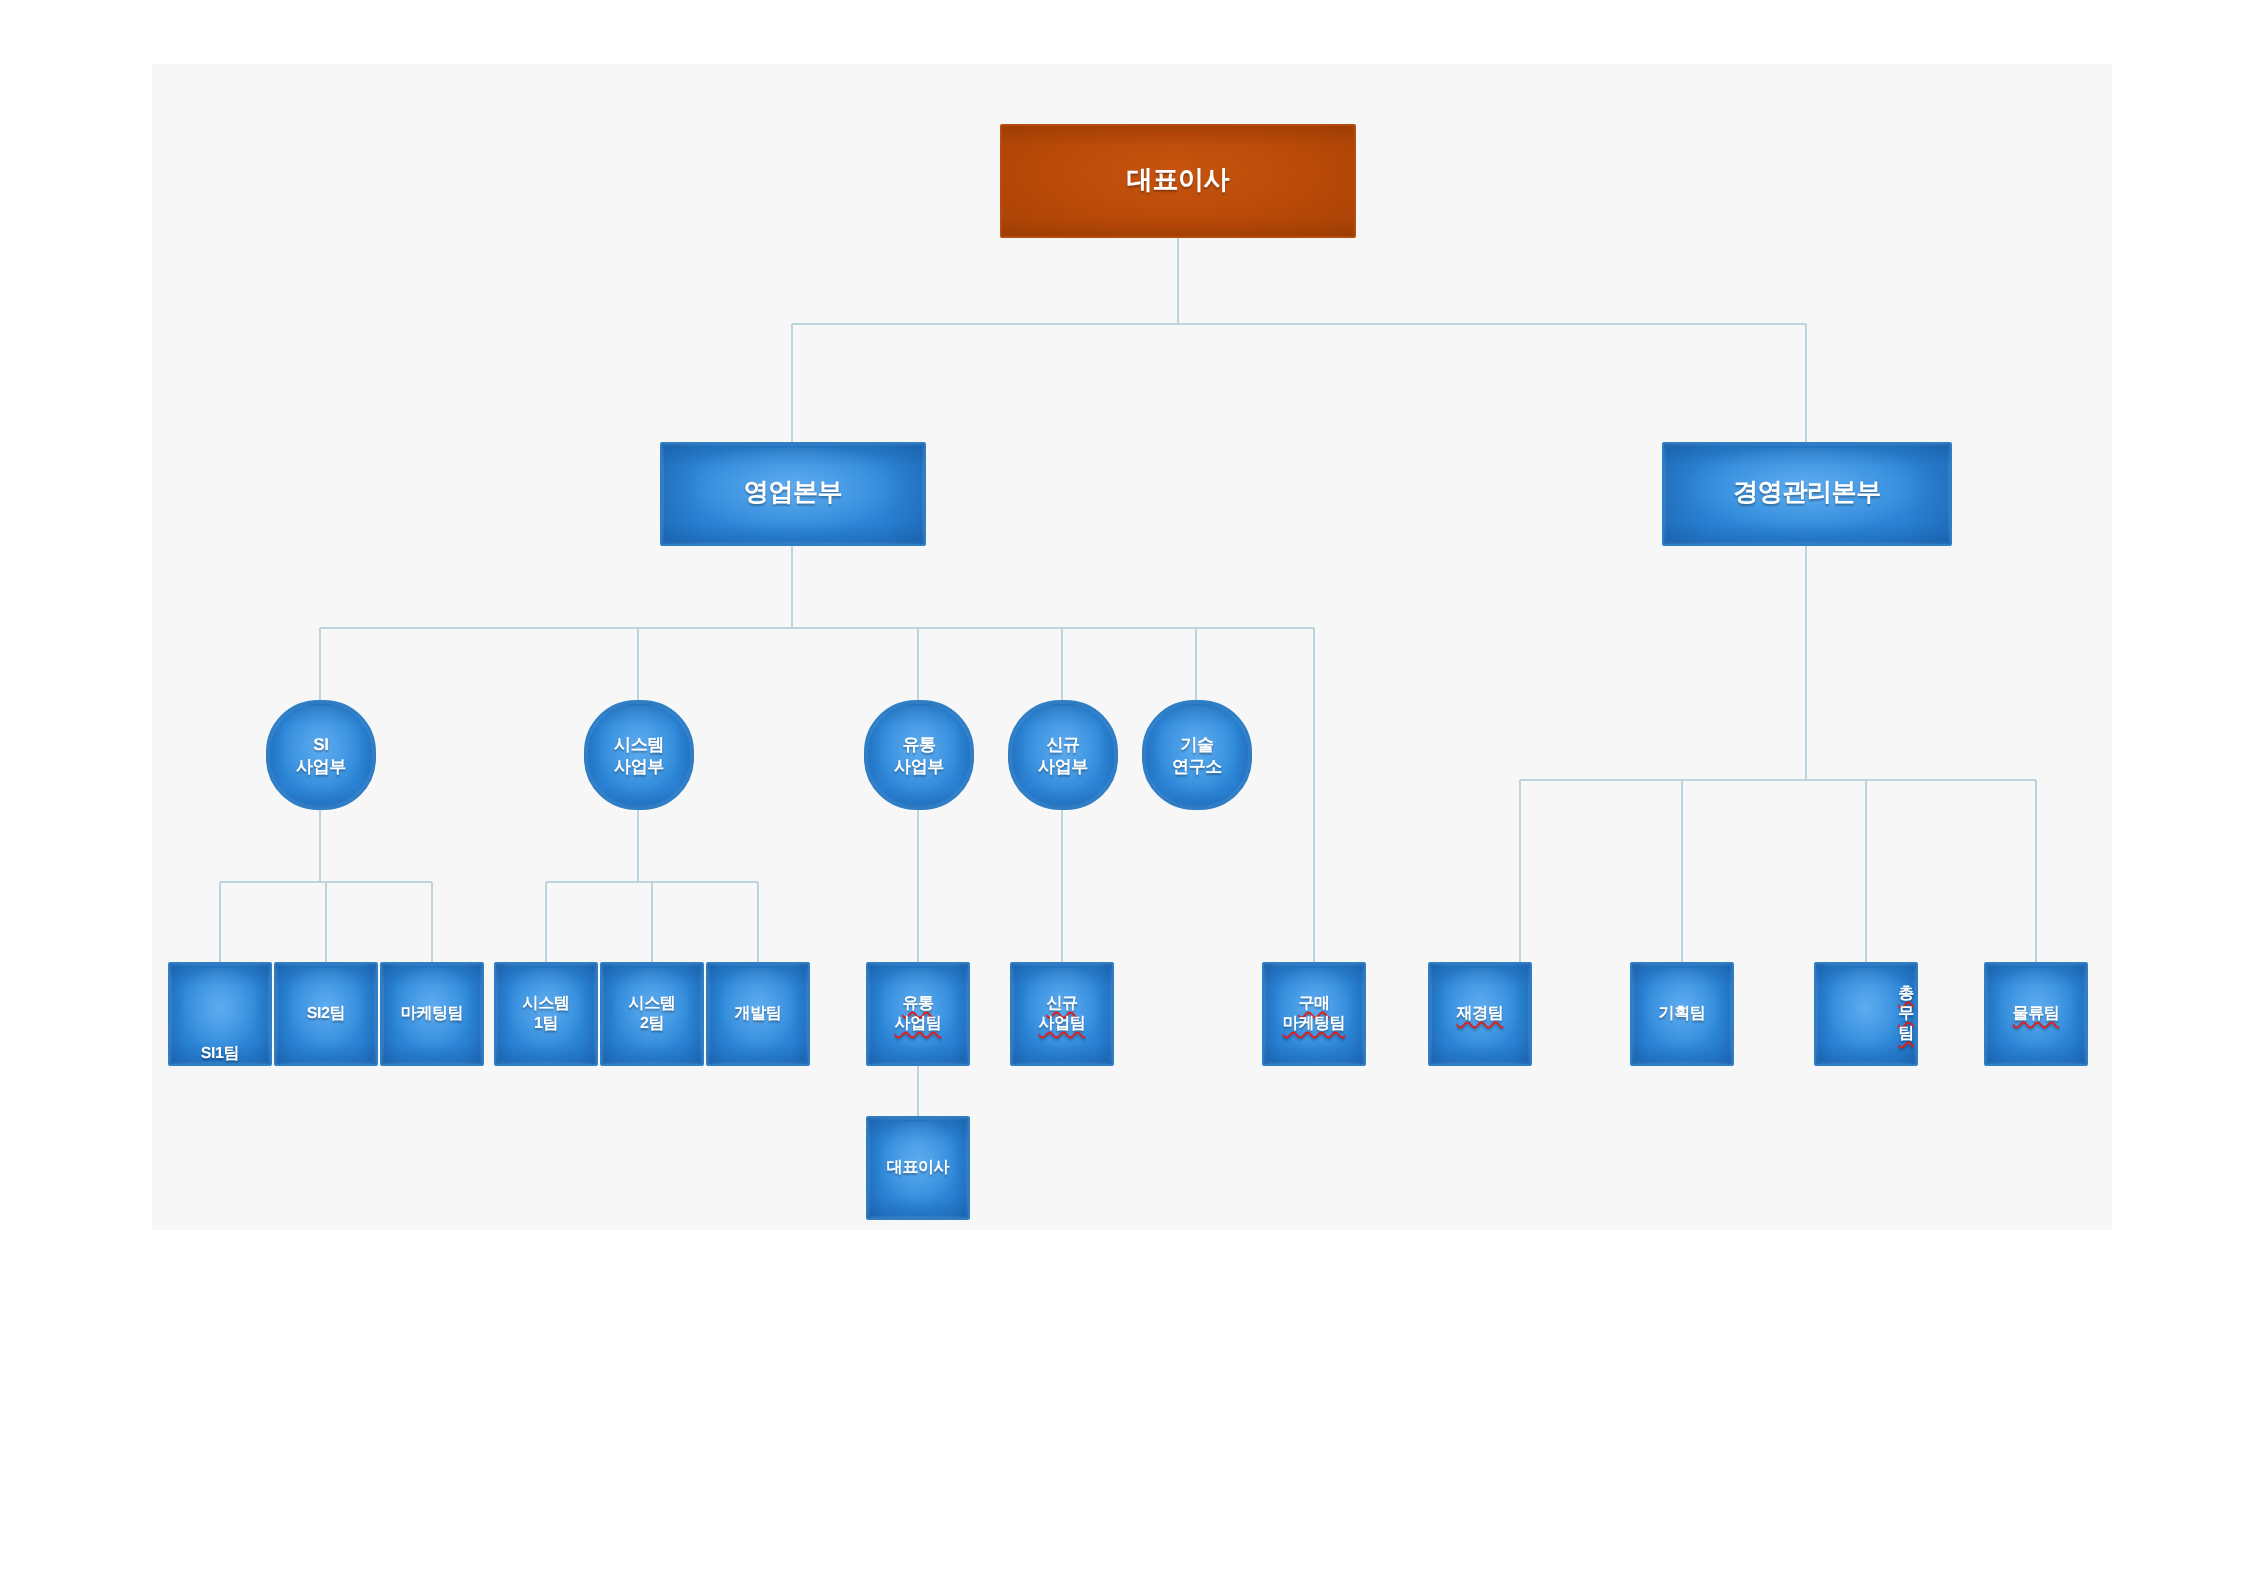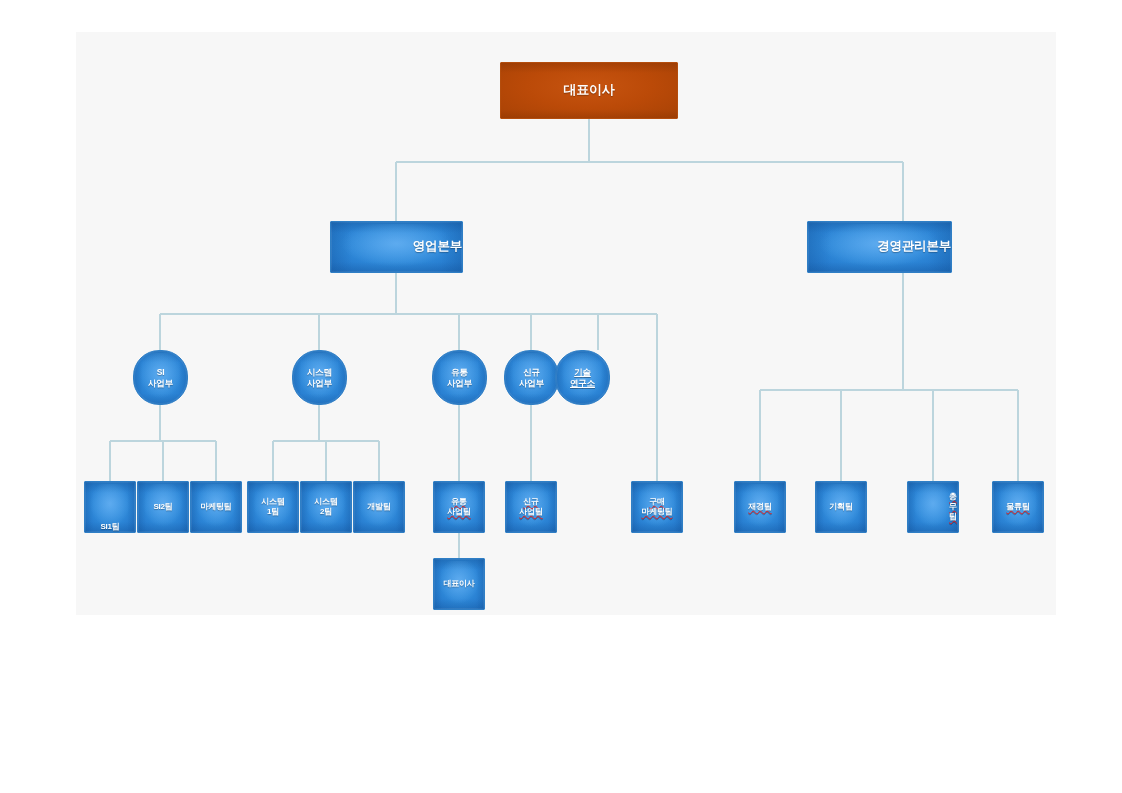--- a/index.html
+++ b/index.html
@@ -103,21 +103,21 @@
   
   .node.misspelled .lbl {
     text-decoration: underline;
     text-decoration-color: #e01b1b;
     text-decoration-style: wavy;
     text-decoration-thickness: 1px;
     text-underline-offset: 1px;
   }
 
   .t-lvl0 { font-size: 13px; }
-  .t-lvl1 { font-size: 12.5px; justify-content: flex-end; }
+  .t-lvl1 { font-size: 12.5px; }
   .t-lvl2 { font-size: 8.5px; border-radius: 26px; }
   .t-lvl3 { font-size: 8px; }
 </style>
 </head>
 <body>
 
 <div id="stage">
   <div id="canvas"></div>
 
   <svg id="lines" viewBox="0 0 1122 793" xmlns="http://www.w3.org/2000/svg" aria-hidden="true">
@@ -162,40 +162,40 @@
     </g>
   </svg>
 
   <div id="nodes">
       <div class="node orange t-lvl0" style="left: 500px; top: 62px; width: 178px; height: 57px;">
         <span class="lbl">대표이사</span>
       </div>
       <div class="node blue t-lvl1" style="left: 330px; top: 221px; width: 133px; height: 52px;">
         <span class="lbl">영업본부</span>
       </div>
-      <div class="node blue t-lvl1" style="left: 807px; top: 221px; width: 145px; height: 52px;">
+      <div class="node blue t-lvl1" style="left: 831px; top: 221px; width: 145px; height: 52px;">
         <span class="lbl">경영관리본부</span>
       </div>
       <div class="node blue t-lvl2" style="left: 133px; top: 350px; width: 55px; height: 55px;">
         <span class="lbl">SI
 사업부</span>
       </div>
       <div class="node blue t-lvl2" style="left: 292px; top: 350px; width: 55px; height: 55px;">
         <span class="lbl">시스템
 사업부</span>
       </div>
       <div class="node blue t-lvl2" style="left: 432px; top: 350px; width: 55px; height: 55px;">
         <span class="lbl">유통
 사업부</span>
       </div>
       <div class="node blue t-lvl2" style="left: 504px; top: 350px; width: 55px; height: 55px;">
         <span class="lbl">신규
 사업부</span>
       </div>
-      <div class="node blue t-lvl2" style="left: 555px; top: 350px; width: 55px; height: 55px; text-decoration: underline;">
+      <div class="node blue t-lvl2" style="left: 571px; top: 350px; width: 55px; height: 55px;">
         <span class="lbl">기술
 연구소</span>
       </div>
       <div class="node blue t-lvl3" style="left: 84px; top: 481px; width: 52px; height: 52px; align-items: flex-end;">
         <span class="lbl">SI1팀</span>
       </div>
       <div class="node blue t-lvl3" style="left: 137px; top: 481px; width: 52px; height: 52px;">
         <span class="lbl">SI2팀</span>
       </div>
       <div class="node blue t-lvl3" style="left: 190px; top: 481px; width: 52px; height: 52px;">
@@ -220,21 +220,21 @@
         <span class="lbl">신규
 사업팀</span>
       </div>
       <div class="node blue t-lvl3 misspelled" style="left: 631px; top: 481px; width: 52px; height: 52px;">
         <span class="lbl">구매
 마케팅팀</span>
       </div>
       <div class="node blue t-lvl3" style="left: 433px; top: 558px; width: 52px; height: 52px;">
         <span class="lbl">대표이사</span>
       </div>
-      <div class="node blue t-lvl3 misspelled" style="left: 734px; top: 481px; width: 52px; height: 52px;">
+      <div class="node blue t-lvl3 misspelled" style="left: 714px; top: 481px; width: 52px; height: 52px;">
         <span class="lbl">재경팀</span>
       </div>
       <div class="node blue t-lvl3" style="left: 815px; top: 481px; width: 52px; height: 52px;">
         <span class="lbl">기획팀</span>
       </div>
       <div class="node blue t-lvl3 misspelled" style="left: 907px; top: 481px; width: 52px; height: 52px; padding-left: 40px;">
         <span class="lbl">총무팀</span>
       </div>
       <div class="node blue t-lvl3 misspelled" style="left: 992px; top: 481px; width: 52px; height: 52px; text-align: center;">
         <span class="lbl">물류팀</span>

